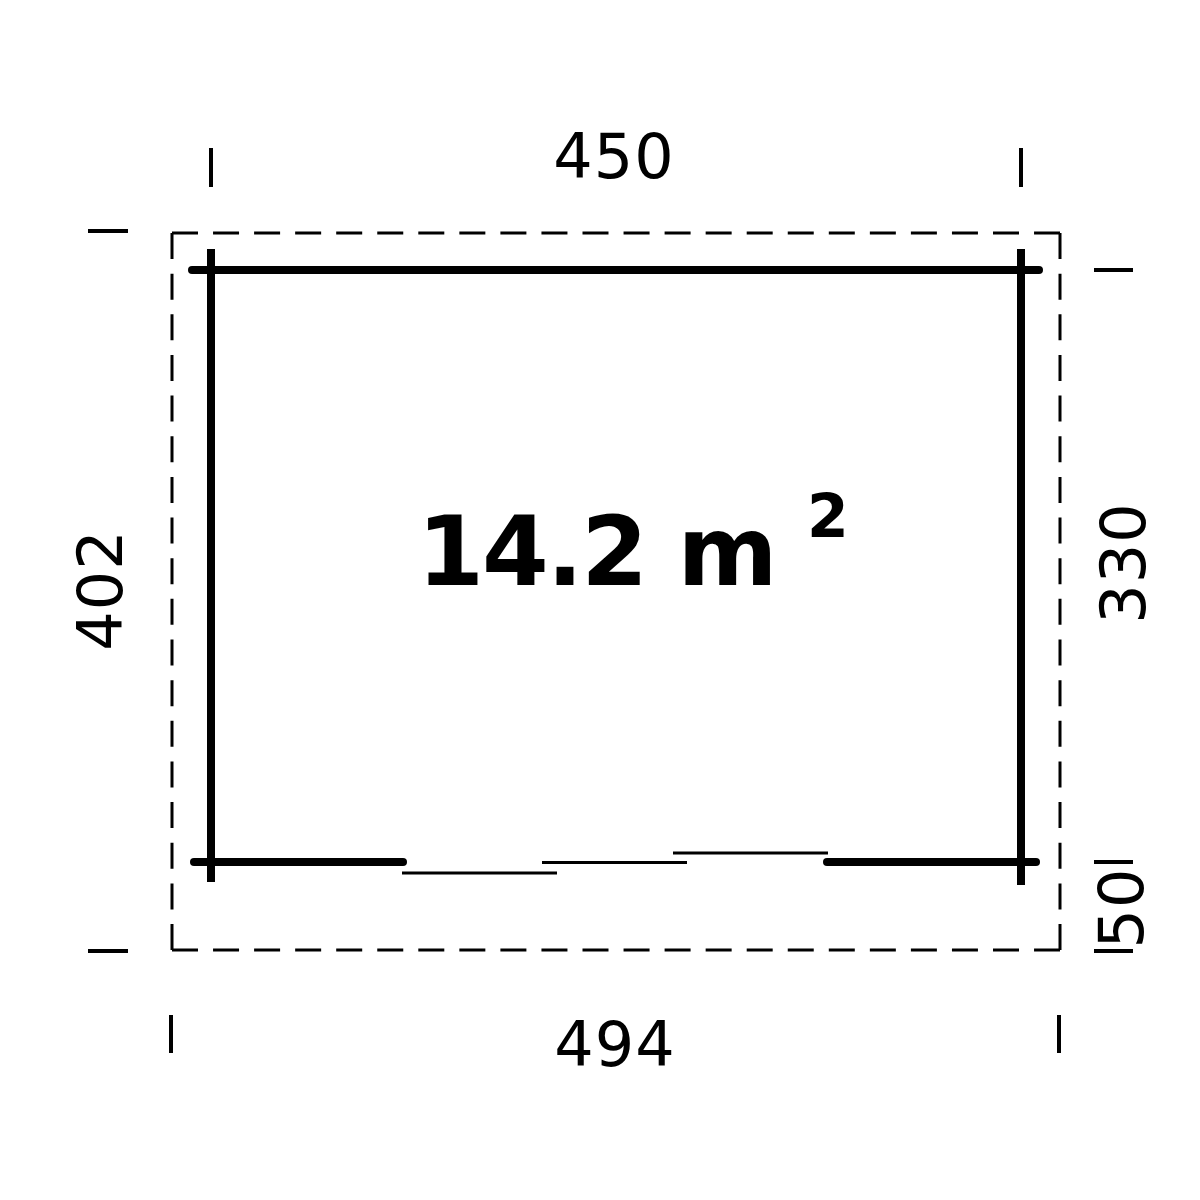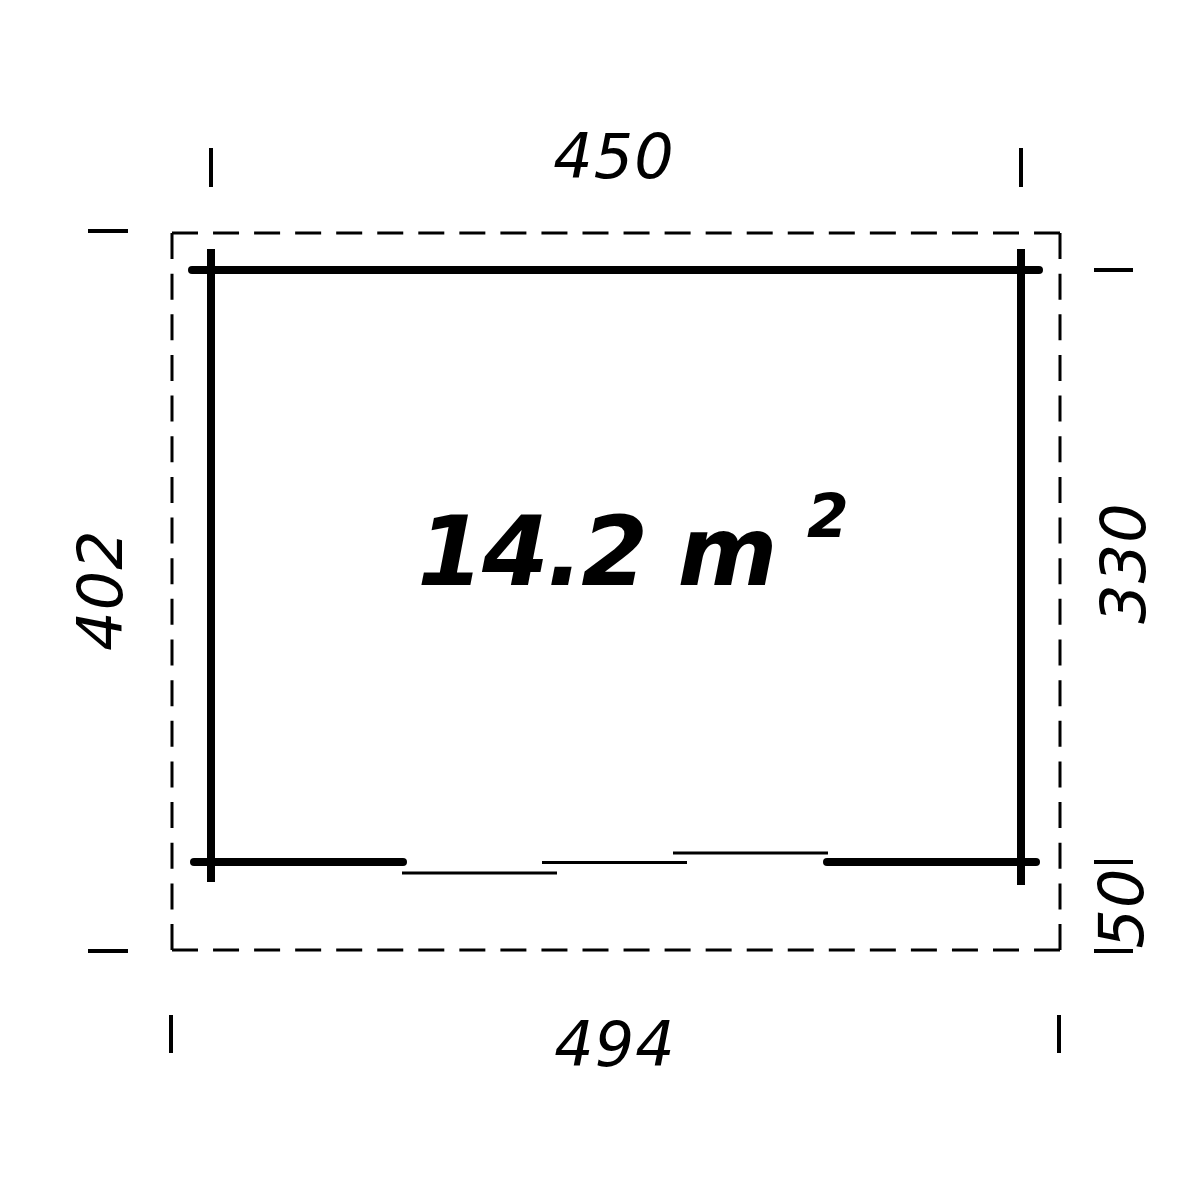--- a/index.html
+++ b/index.html
@@ -7,21 +7,20 @@
     padding: 0;
     background: #ffffff;
   }
   .canvas {
     position: relative;
     width: 1200px;
     height: 1200px;
     background: #ffffff;
     overflow: hidden;
     font-family: "DejaVu Sans", sans-serif;
-    font-style: italic;
   }
   svg text {
     font-family: "DejaVu Sans", sans-serif;
     fill: #000000;
   }
   .dim-label {
     font-size: 62px;
     letter-spacing: 1px;
   }
   .area-label {

